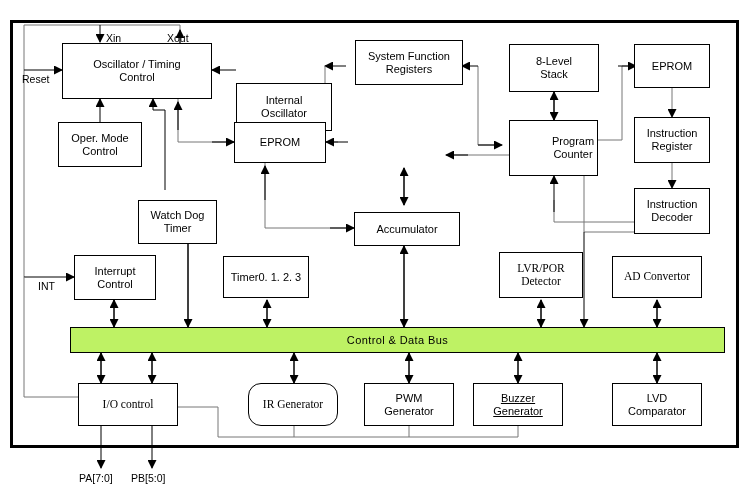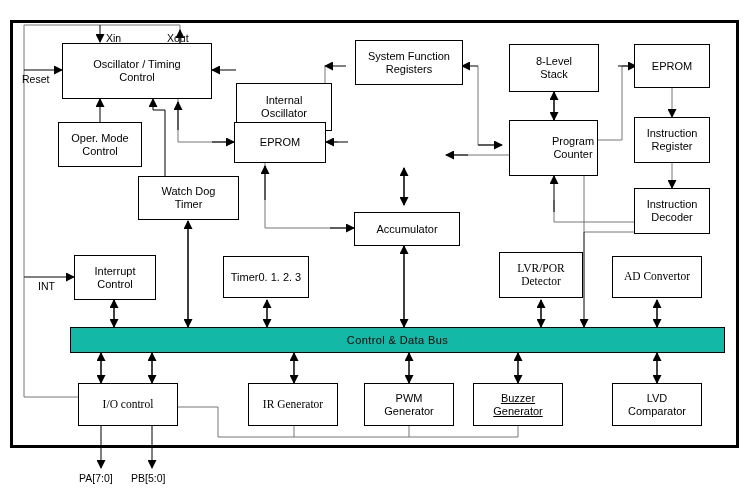--- a/index.html
+++ b/index.html
@@ -23,21 +23,21 @@
     line-height:1.15;
     color:#000000;
     font-size:11px;
     white-space:pre-line;
     z-index:5;
   }
   .blk.serif{font-family:"Liberation Serif", serif; font-size:11.5px;}
   .bus{
     position:absolute;
     border:1px solid #000000;
-    background:#14b8a6;
+    background:#bef264;
     box-sizing:border-box;
     display:flex;align-items:center;justify-content:center;
     font-size:11px;color:#000000;
     letter-spacing:.4px;
     z-index:6;
   }
   .alu-wrap{position:absolute;z-index:5;}
   .sig{
     position:absolute;
     font-size:10.5px;
@@ -195,21 +195,21 @@
 
   <div class="blk" style="left:234px;top:122px;width:92px;height:41px;">EPROM</div>
 
 
   <div class="blk" style="left:509px;top:120px;width:89px;height:56px;padding-left:39px;">Program
 Counter</div>
 
   <div class="blk" style="left:634px;top:117px;width:76px;height:46px;">Instruction
 Register</div>
 
-  <div class="blk" style="left:138px;top:176px;width:101px;height:44px;">Watch Dog
+  <div class="blk" style="left:138px;top:200px;width:79px;height:44px;">Watch Dog
 Timer</div>
 
   <div class="blk" style="left:634px;top:188px;width:76px;height:46px;">Instruction
 Decoder</div>
 
   <div class="blk" style="left:354px;top:212px;width:106px;height:34px;">Accumulator</div>
 
   <div class="blk" style="left:74px;top:255px;width:82px;height:45px;">Interrupt
 Control</div>
 
@@ -217,21 +217,21 @@
 
   <div class="blk serif" style="left:499px;top:252px;width:84px;height:46px;">LVR/POR
 Detector</div>
 
   <div class="blk serif" style="left:612px;top:256px;width:90px;height:42px;">AD Convertor</div>
 
   <div class="bus" style="left:70px;top:327px;width:655px;height:26px;">Control &amp; Data Bus</div>
 
   <div class="blk serif" style="left:78px;top:383px;width:100px;height:43px;">I/O control</div>
 
-  <div class="blk serif" style="left:248px;top:383px;width:90px;height:43px;">IR Generator</div>
+  <div class="blk serif" style="left:248px;top:383px;width:90px;height:43px;border-radius:13px;">IR Generator</div>
 
   <div class="blk" style="left:364px;top:383px;width:90px;height:43px;">PWM
 Generator</div>
 
   <div class="blk" style="left:473px;top:383px;width:90px;height:43px;text-decoration:underline;">Buzzer
 Generator</div>
 
   <div class="blk" style="left:612px;top:383px;width:90px;height:43px;">LVD
 Comparator</div>
 

